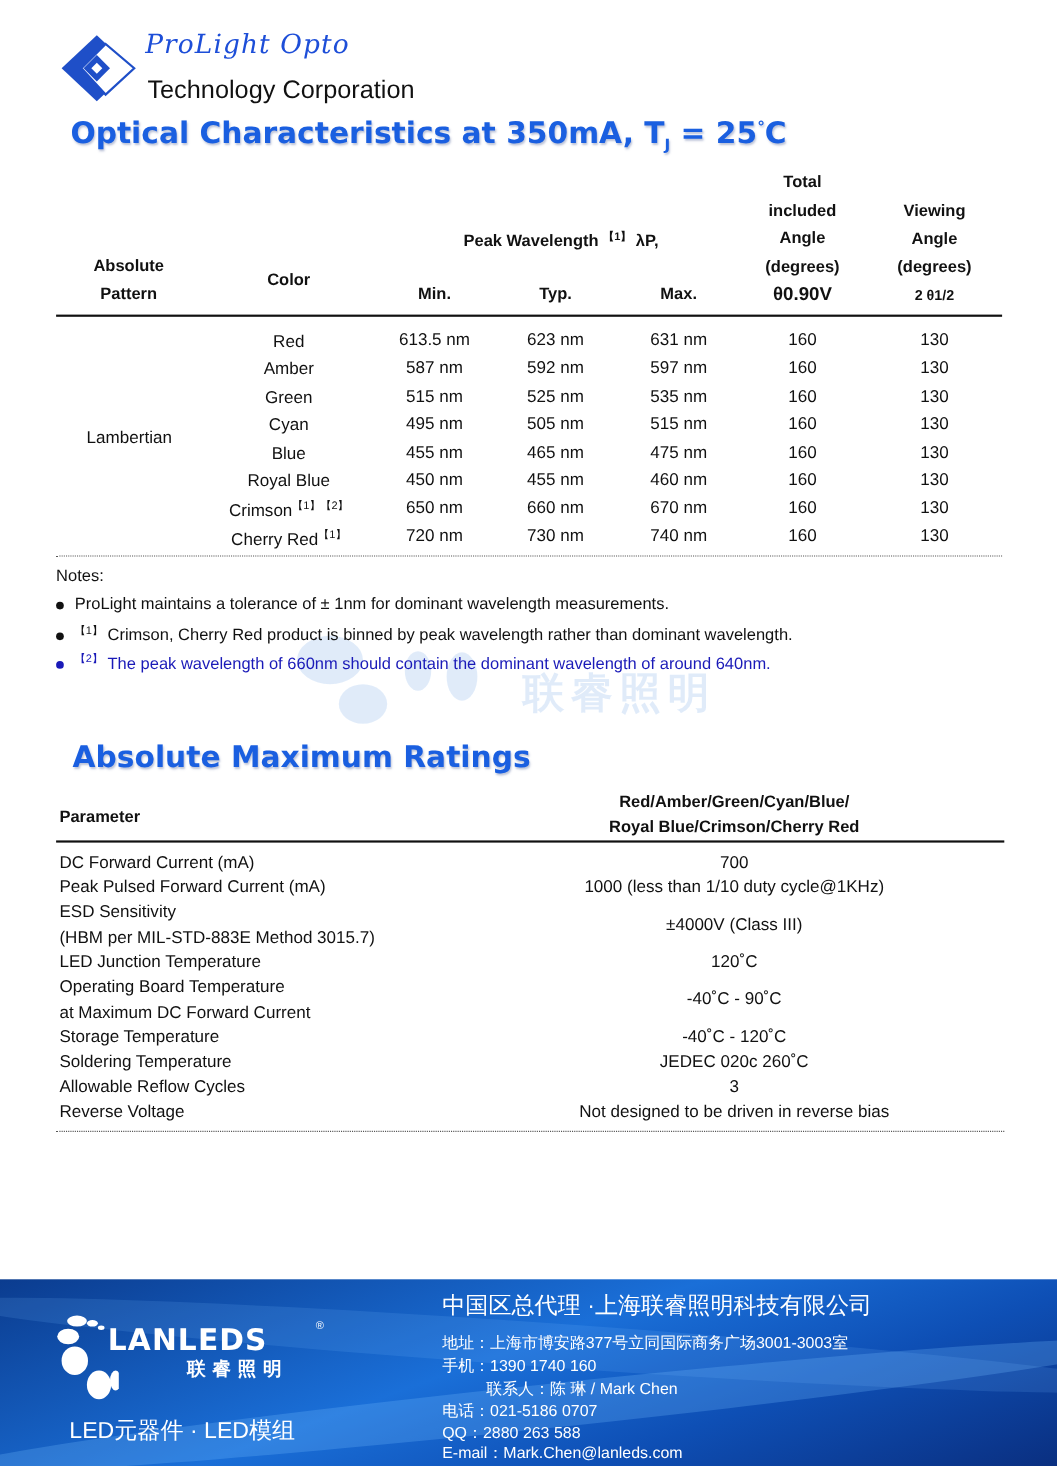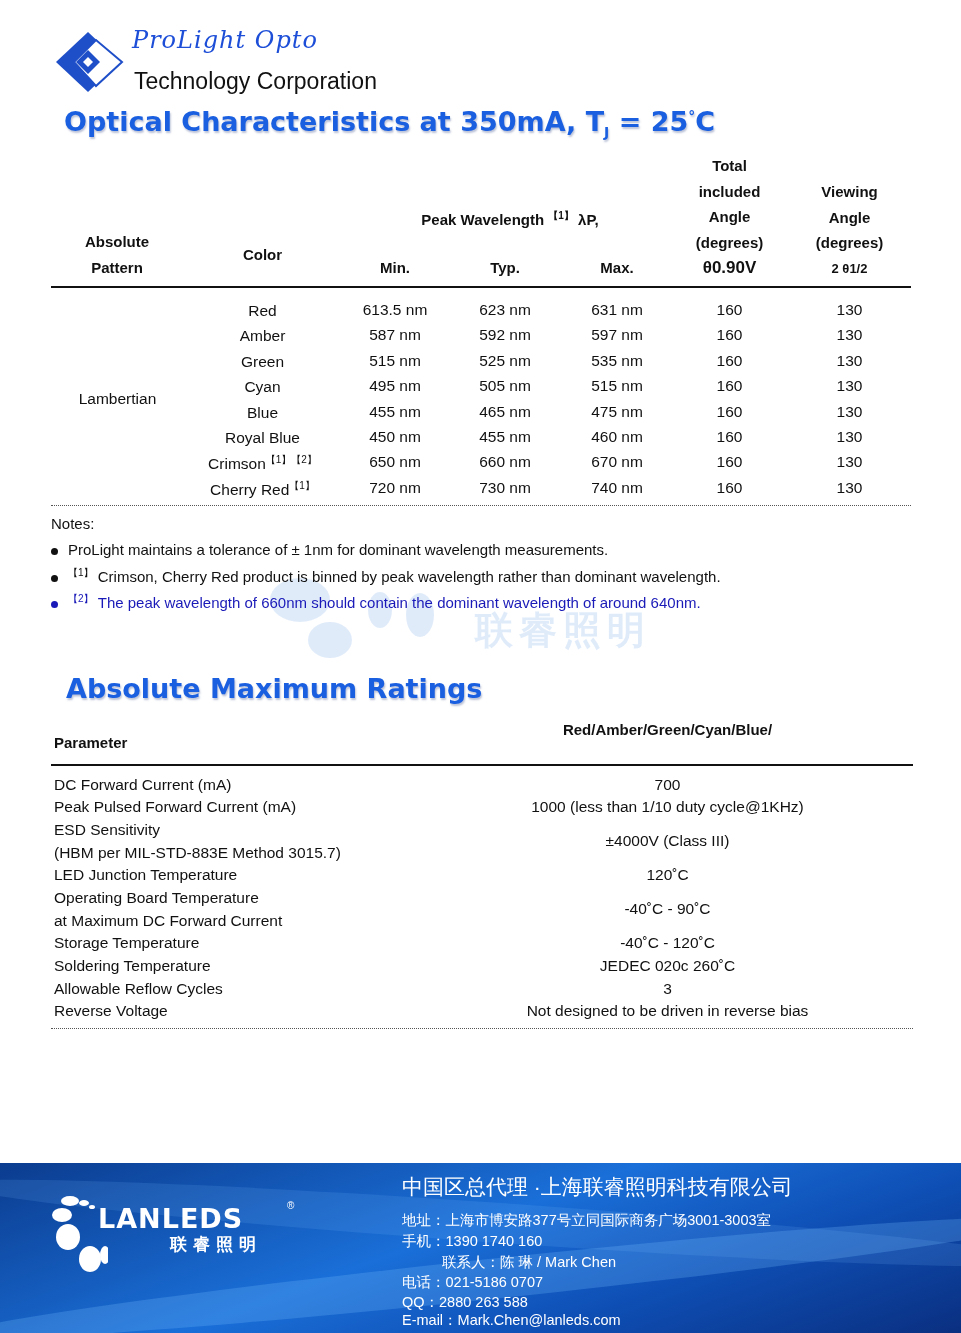--- a/index.html
+++ b/index.html
@@ -163,20 +163,21 @@
   <span class="bullet"></span><span class="sup">【1】</span> <span>Crimson, Cherry Red product is binned by peak wavelength rather than dominant wavelength.</span>
 </div>
 <div class="abs note" style="top:592px;color:#1a1ab8;">
   <span class="bullet" style="background:#1a1ab8;"></span><span class="sup">【2】</span> <span>The peak wavelength of 660nm should contain the dominant wavelength of around 640nm.</span>
 </div>
 
 <div class="abs section-title t2">Absolute Maximum Ratings</div>
 <div class="abs hdr" style="left:54px;top:730px;text-align:left;">Parameter</div>
 <div class="abs hdr" style="left:430px;top:719px;width:475px;line-height:22px;">
   <div>Red/Amber/Green/Cyan/Blue/</div>
+  <div>Royal Blue/Crimson/Cherry Red</div>
 </div>
 <div class="rule-thick" style="left:51px;top:764px;width:862px;"></div>
 
 <div class="abs amr-label" style="top:776px;">DC Forward Current (mA)</div>
 <div class="abs amr-val" style="top:776px;">700</div>
 
 <div class="abs amr-label" style="top:798px;">Peak Pulsed Forward Current (mA)</div>
 <div class="abs amr-val" style="top:798px;">1000 (less than 1/10 duty cycle@1KHz)</div>
 
 <div class="abs amr-label" style="top:821px;">ESD Sensitivity</div>
@@ -213,20 +214,21 @@
     <ellipse cx="44" cy="14" rx="3" ry="2" fill="#fff"></ellipse>
     <ellipse cx="14" cy="22" rx="10" ry="7" fill="#fff"></ellipse>
     <ellipse cx="20" cy="44" rx="12" ry="13" fill="#fff"></ellipse>
     <ellipse cx="42" cy="66" rx="11" ry="13" fill="#fff"></ellipse>
     <ellipse cx="57" cy="62" rx="5" ry="9" fill="#fff"></ellipse>
     <ellipse cx="64" cy="46" rx="3" ry="6" fill="#fff"></ellipse>
   </svg>
   <div class="f-brand">LANLEDS</div>
   <div class="f-reg">®</div>
   <div class="f-brand-cn">联睿照明</div>
+  <div class="f-tag">LED元器件 · LED模组</div>
   <div class="f-company">中国区总代理 ·上海联睿照明科技有限公司</div>
   <div class="f-line" style="top:48px;">地址：上海市博安路377号立同国际商务广场3001-3003室</div>
   <div class="f-line" style="top:69px;">手机：1390 1740 160</div>
   <div class="f-line" style="top:90px;margin-left:40px;">联系人：陈 琳 / Mark Chen</div>
   <div class="f-line" style="top:110px;">电话：021-5186 0707</div>
   <div class="f-line" style="top:130px;">QQ：2880 263 588</div>
   <div class="f-line" style="top:148px;">E-mail：Mark.Chen@lanleds.com</div>
 </div>
 
 </body></html>

